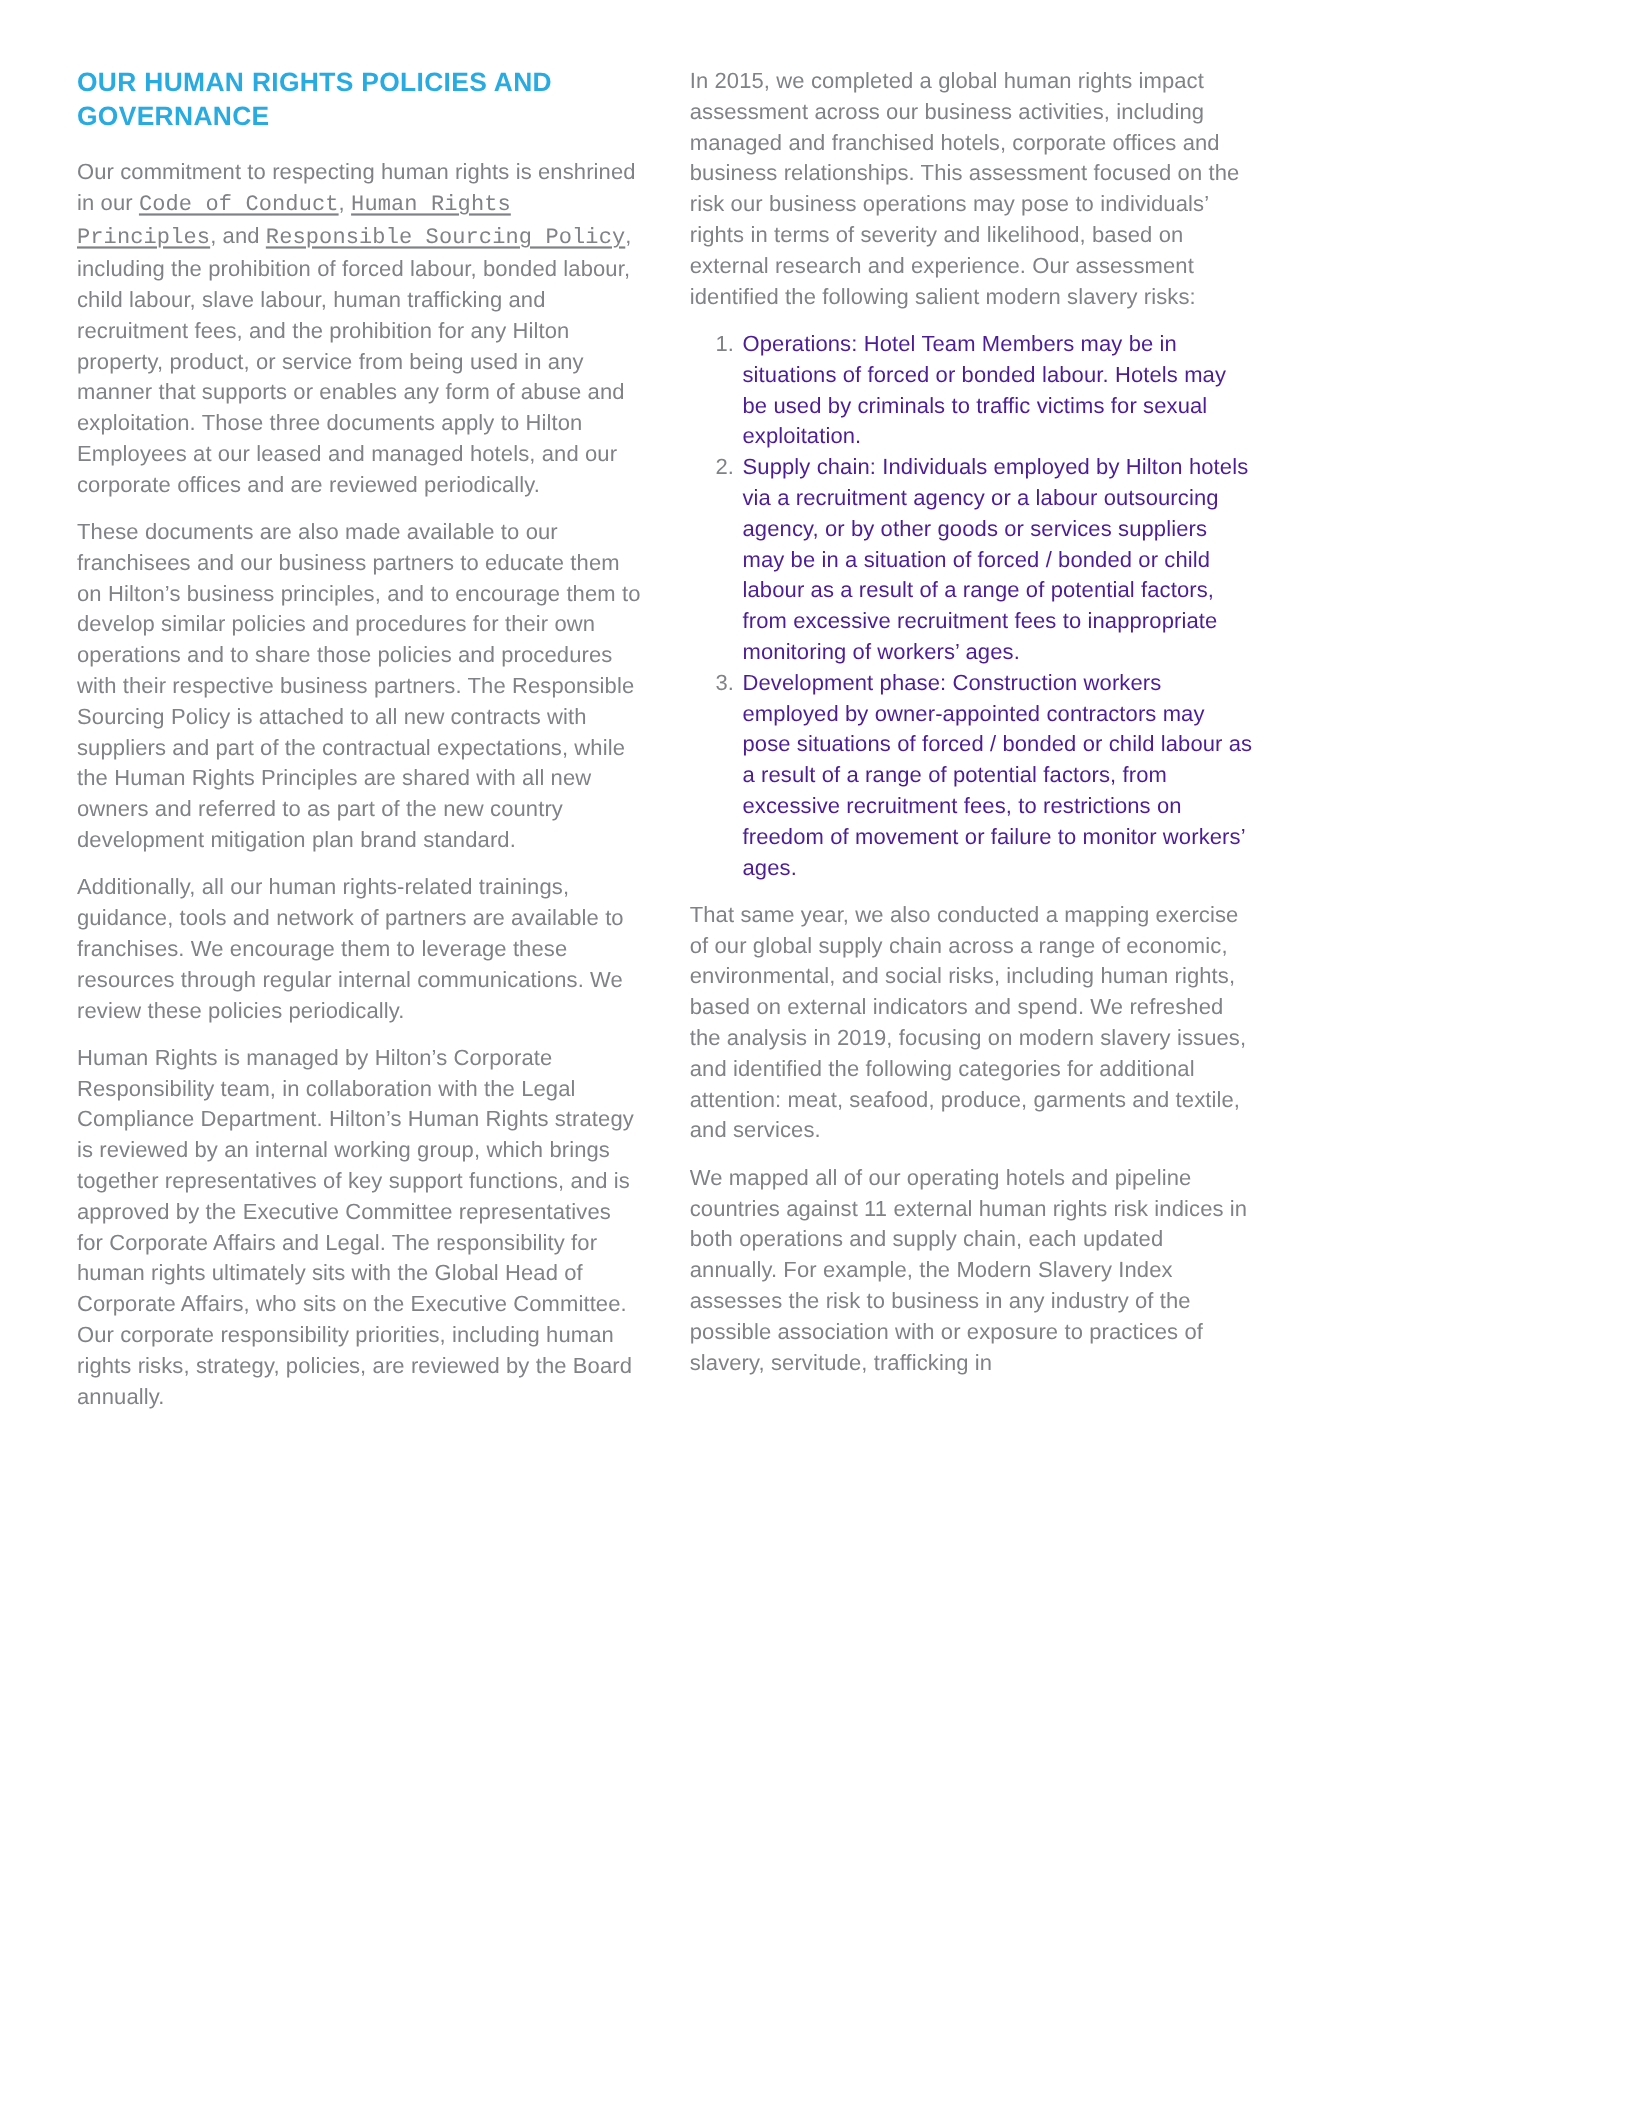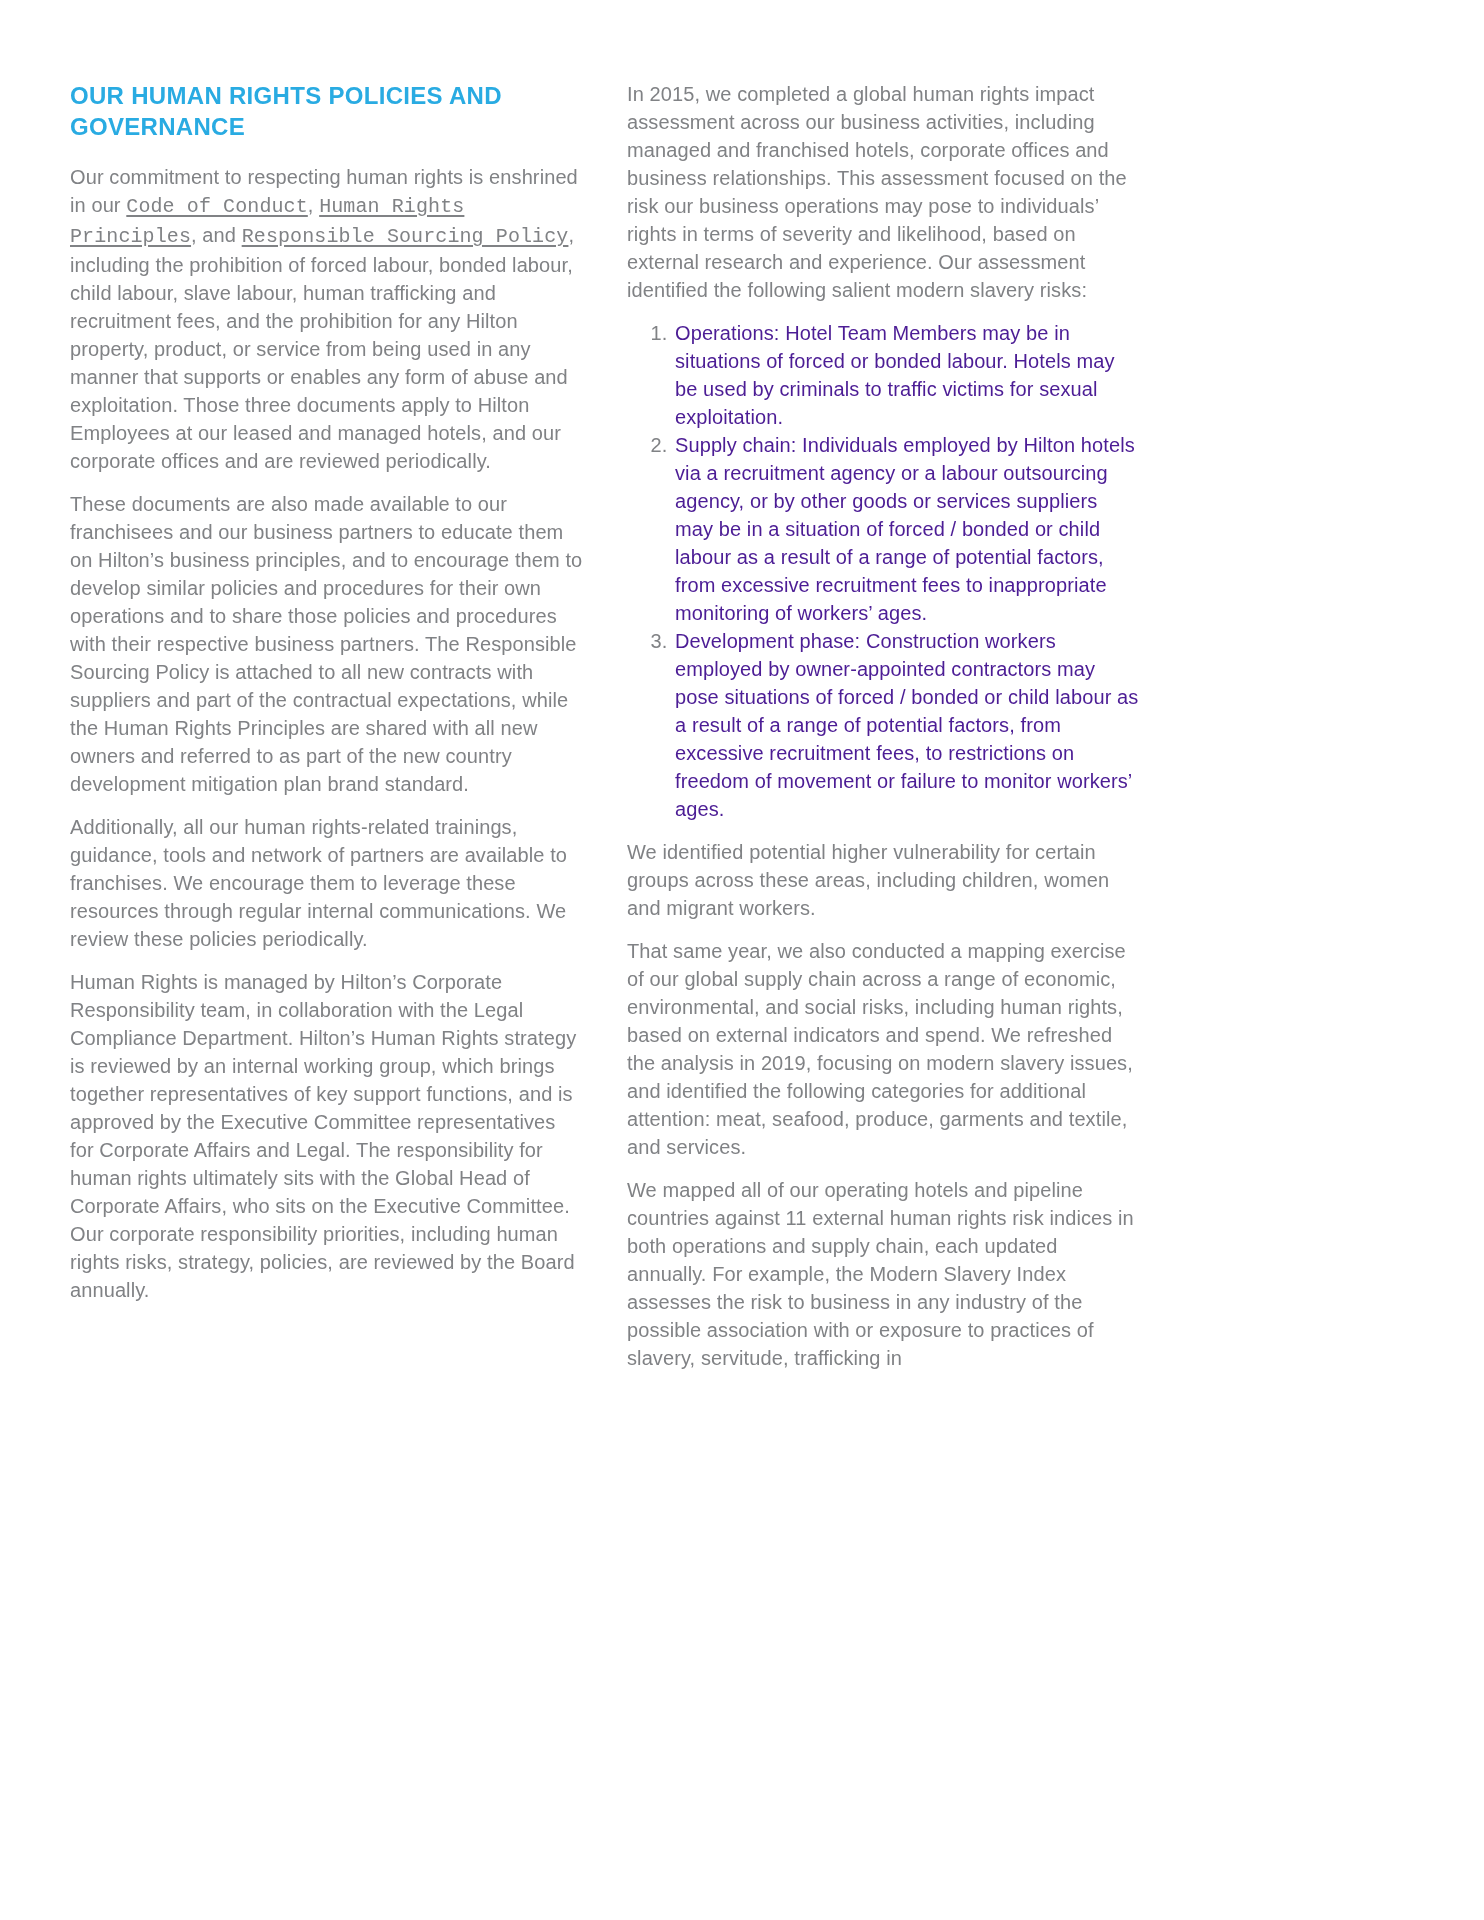--- a/index.html
+++ b/index.html
@@ -10,21 +10,21 @@
   }
   body {
     width: 1484px;
     height: 1920px;
     overflow: hidden;
     font-family: "Liberation Sans", sans-serif;
   }
   .page {
     width: 1484px;
     height: 1920px;
-    padding: 80px 0 0 70px;
+    padding: 60px 0 0 70px;
     display: flex;
     gap: 43px;
     background: #ffffff;
   }
   .col {
     width: 514px;
     flex: 0 0 514px;
   }
   h2.section-heading {
     color: #29abe2;
@@ -84,20 +84,19 @@
   <section class="col">
 
     <p class="body-para">In 2015, we completed a global human rights impact assessment across our business activities, including managed and franchised hotels, corporate offices and business relationships. This assessment focused on the risk our business operations may pose to individuals’ rights in terms of severity and likelihood, based on external research and experience. Our assessment identified the following salient modern slavery risks:</p>
 
     <ol class="risk-list">
       <li>Operations: Hotel Team Members may be in situations of forced or bonded labour. Hotels may be used by criminals to traffic victims for sexual exploitation.</li>
       <li>Supply chain: Individuals employed by Hilton hotels via a recruitment agency or a labour outsourcing agency, or by other goods or services suppliers may be in a situation of forced / bonded or child labour as a result of a range of potential factors, from excessive recruitment fees to inappropriate monitoring of workers’ ages.</li>
       <li>Development phase: Construction workers employed by owner-appointed contractors may pose situations of forced / bonded or child labour as a result of a range of potential factors, from excessive recruitment fees, to restrictions on freedom of movement or failure to monitor workers’ ages.</li>
     </ol>
 
-    <p class="body-para">We identified potential higher vulnerability for certain groups across these areas, including children, women and migrant workers.</p>
 
     <p class="body-para">That same year, we also conducted a mapping exercise of our global supply chain across a range of economic, environmental, and social risks, including human rights, based on external indicators and spend. We refreshed the analysis in 2019, focusing on modern slavery issues, and identified the following categories for additional attention: meat, seafood, produce, garments and textile, and services.</p>
 
     <p class="body-para">We mapped all of our operating hotels and pipeline countries against 11 external human rights risk indices in both operations and supply chain, each updated annually. For example, the Modern Slavery Index assesses the risk to business in any industry of the possible association with or exposure to practices of slavery, servitude, trafficking in</p>
   </section>
 
 </div>
 
 </body></html>

